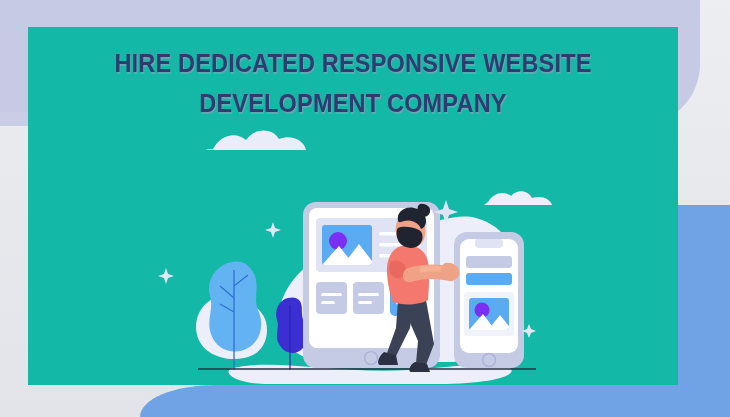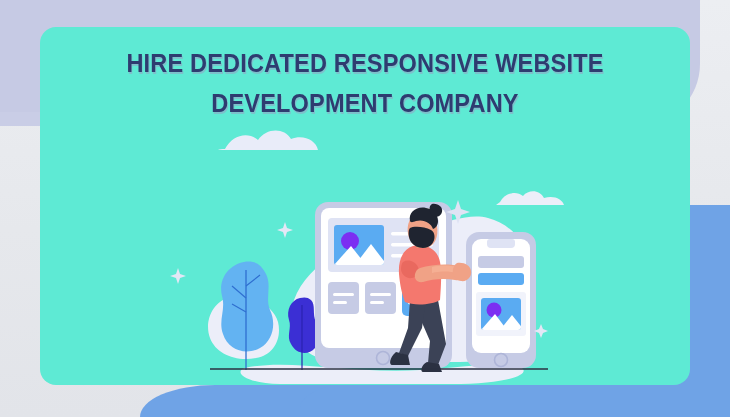--- a/index.html
+++ b/index.html
@@ -54,25 +54,24 @@
     position:absolute;
     left: 300px; top: 378px;
     width: 430px; height: 39px;
     background:#6fa3e6;
     border-top-left-radius: 90px 30px;
   }
 
   
   .card {
     position: absolute;
-    left: 40px; top: 27px;
+    left: 28px; top: 27px;
     width: 650px; height: 358px;
-    background: #5eead4;
+    background: #14b8a6;
     overflow: hidden;
-    border-radius: 16px;
   }
 
   
   .headline {
     position: absolute;
     left: 0; top: 16px;
     width: 650px;
     text-align: center;
     color: #2e3c70;
     font-family: "Liberation Sans", sans-serif;

